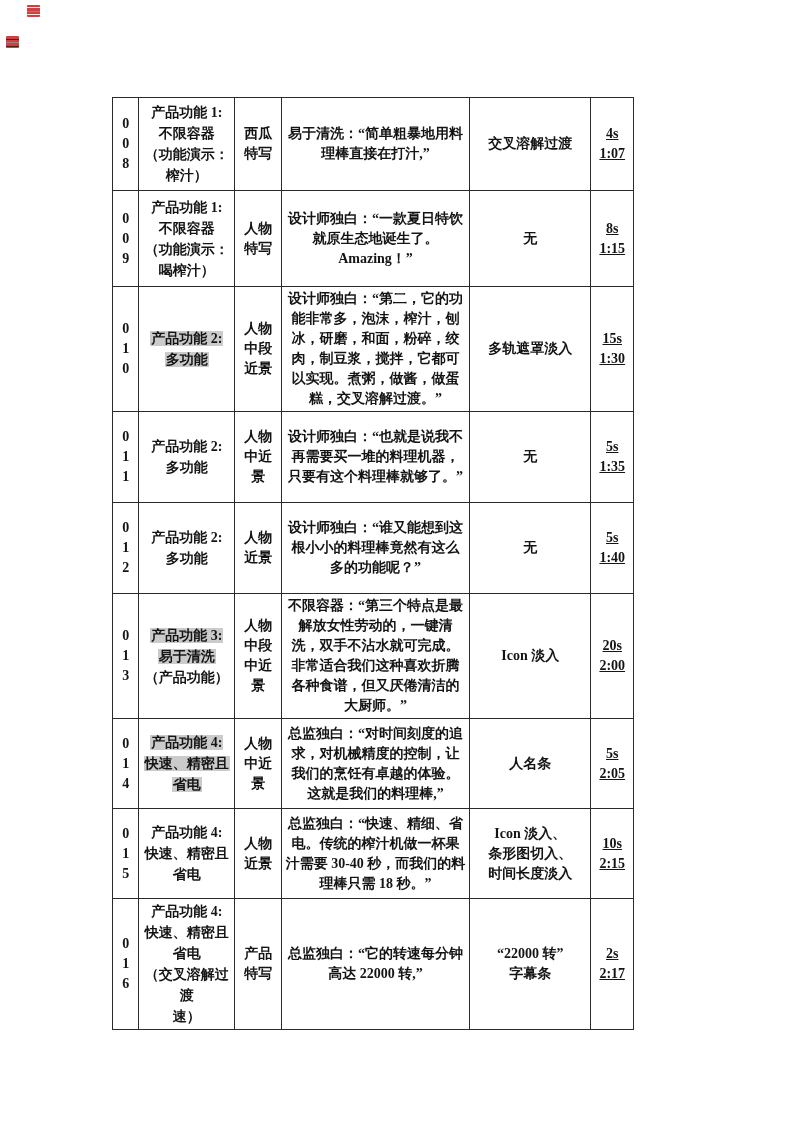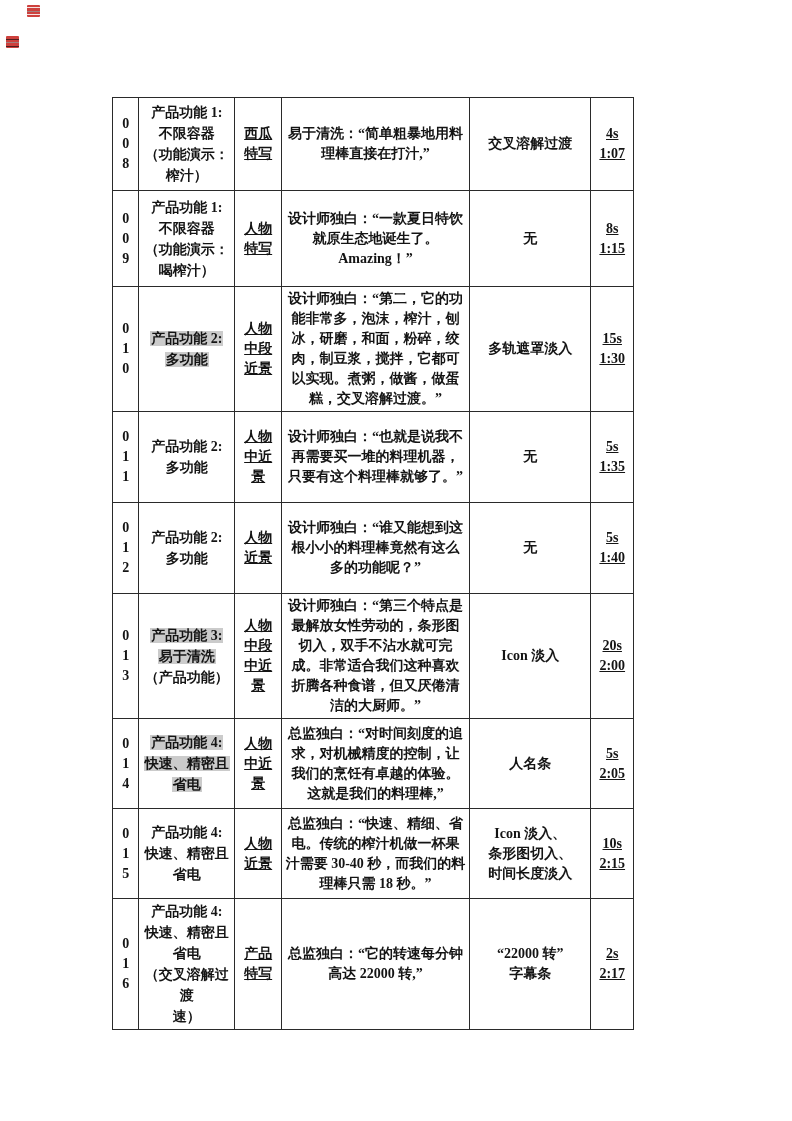--- a/index.html
+++ b/index.html
@@ -33,21 +33,21 @@
   table.storyboard td{
     border:1px solid #2a2a2a;
     text-align:center;
     vertical-align:middle;
     font-size:14px;
     line-height:20px;
     padding:2px 3px;
     overflow:hidden;
   }
   td.c-num{white-space:pre-line;line-height:21px;font-size:13.5px;}
-  td.c-shot{white-space:pre-line;text-decoration:underline;}
+  td.c-shot{white-space:pre-line;}
   td.c-effect{white-space:pre-line;}
   td.c-dur{white-space:pre-line;line-height:24px;font-size:13.5px;text-decoration:underline;}
   td.c-dialogue{padding:3px 4px;}
   td.c-scene div{line-height:21px;font-family:Liberation Serif, serif;}
   .hl{background:#cbcbcb;padding:0 1px;}
 </style>
 </head>
 <body>
 
 <div class="page">
@@ -151,21 +151,21 @@
 3</td>
           <td class="c-scene">
             <div><span class="hl">产品功能 3:</span></div>
             <div><span class="hl">易于清洗</span></div>
             <div><span>（产品功能）</span></div>
           </td>
           <td class="c-shot">人物
 中段
 中近
 景</td>
-          <td class="c-dialogue">设计师独白：“第三个特点是最解放女性劳动的，条形图切入，双手不沾水就可完成。非常适合我们这种喜欢折腾各种食谱，但又厌倦清洁的大厨师。”</td>
+          <td class="c-dialogue">不限容器：“第三个特点是最解放女性劳动的，一键清洗，双手不沾水就可完成。非常适合我们这种喜欢折腾各种食谱，但又厌倦清洁的大厨师。”</td>
           <td class="c-effect">Icon 淡入</td>
           <td class="c-dur">20s
 2:00</td>
         </tr>
         <tr style="height: 90px;">
           <td class="c-num">0
 1
 4</td>
           <td class="c-scene">
             <div><span class="hl">产品功能 4:</span></div>

